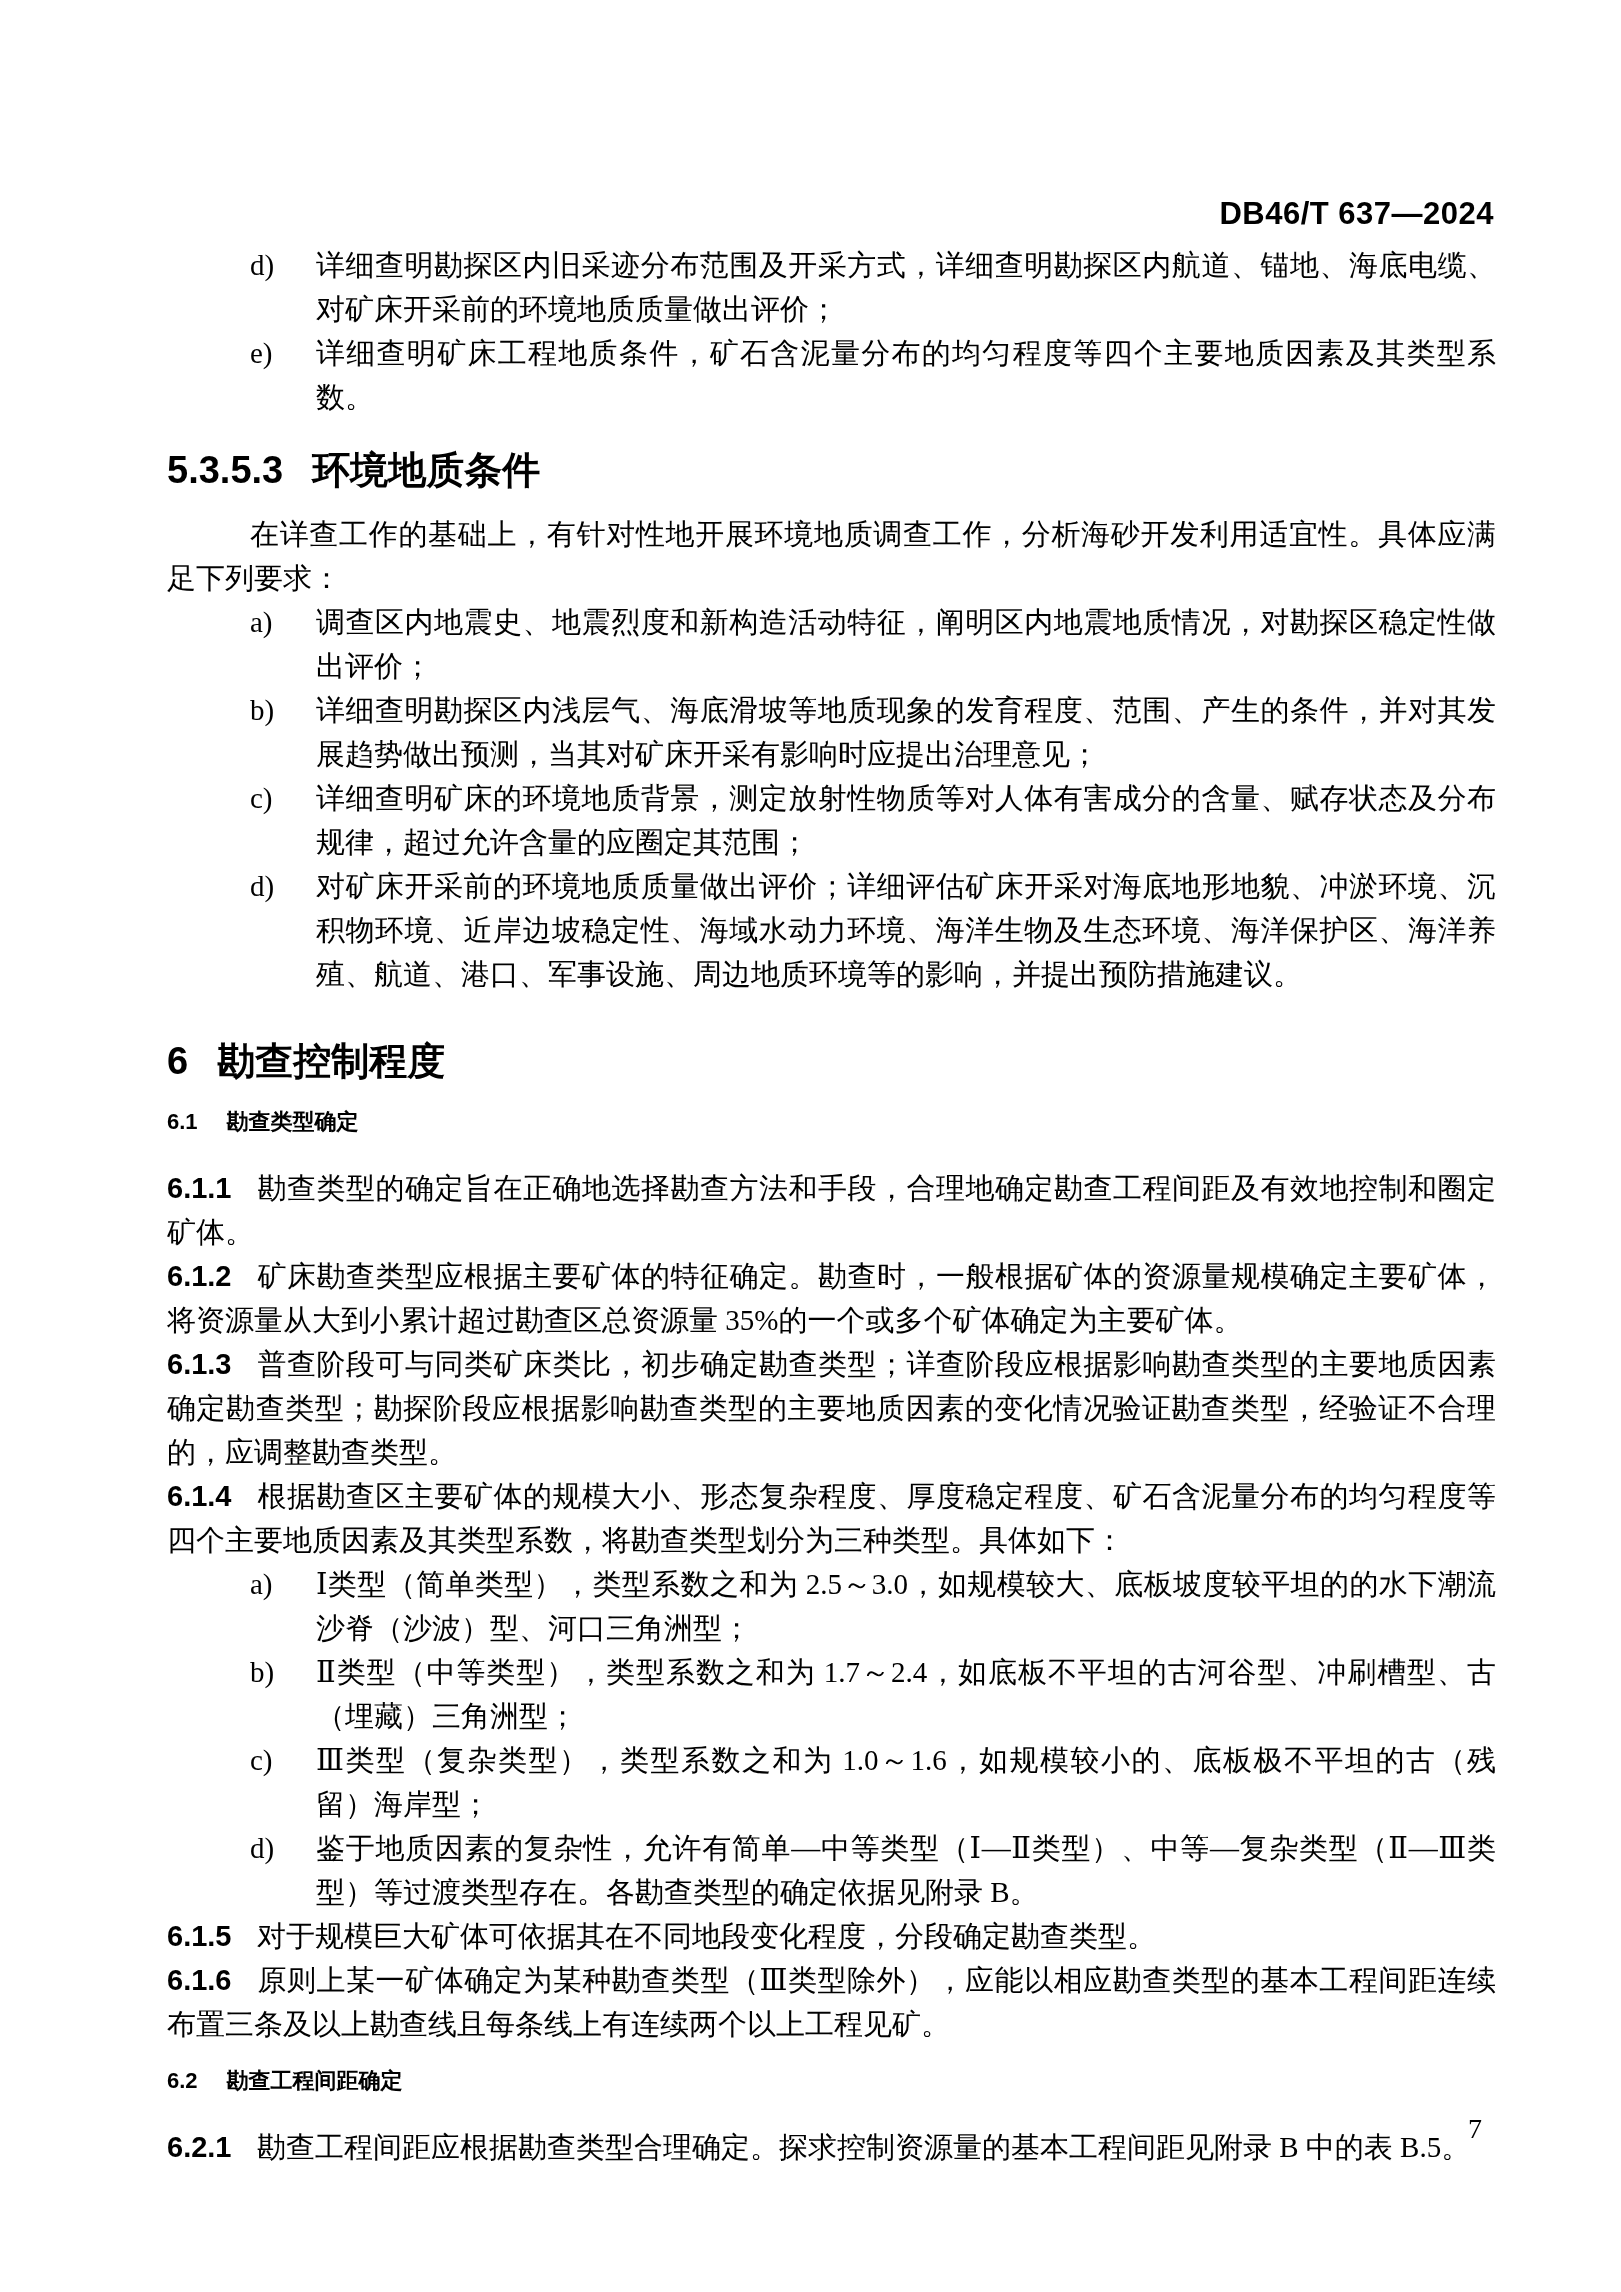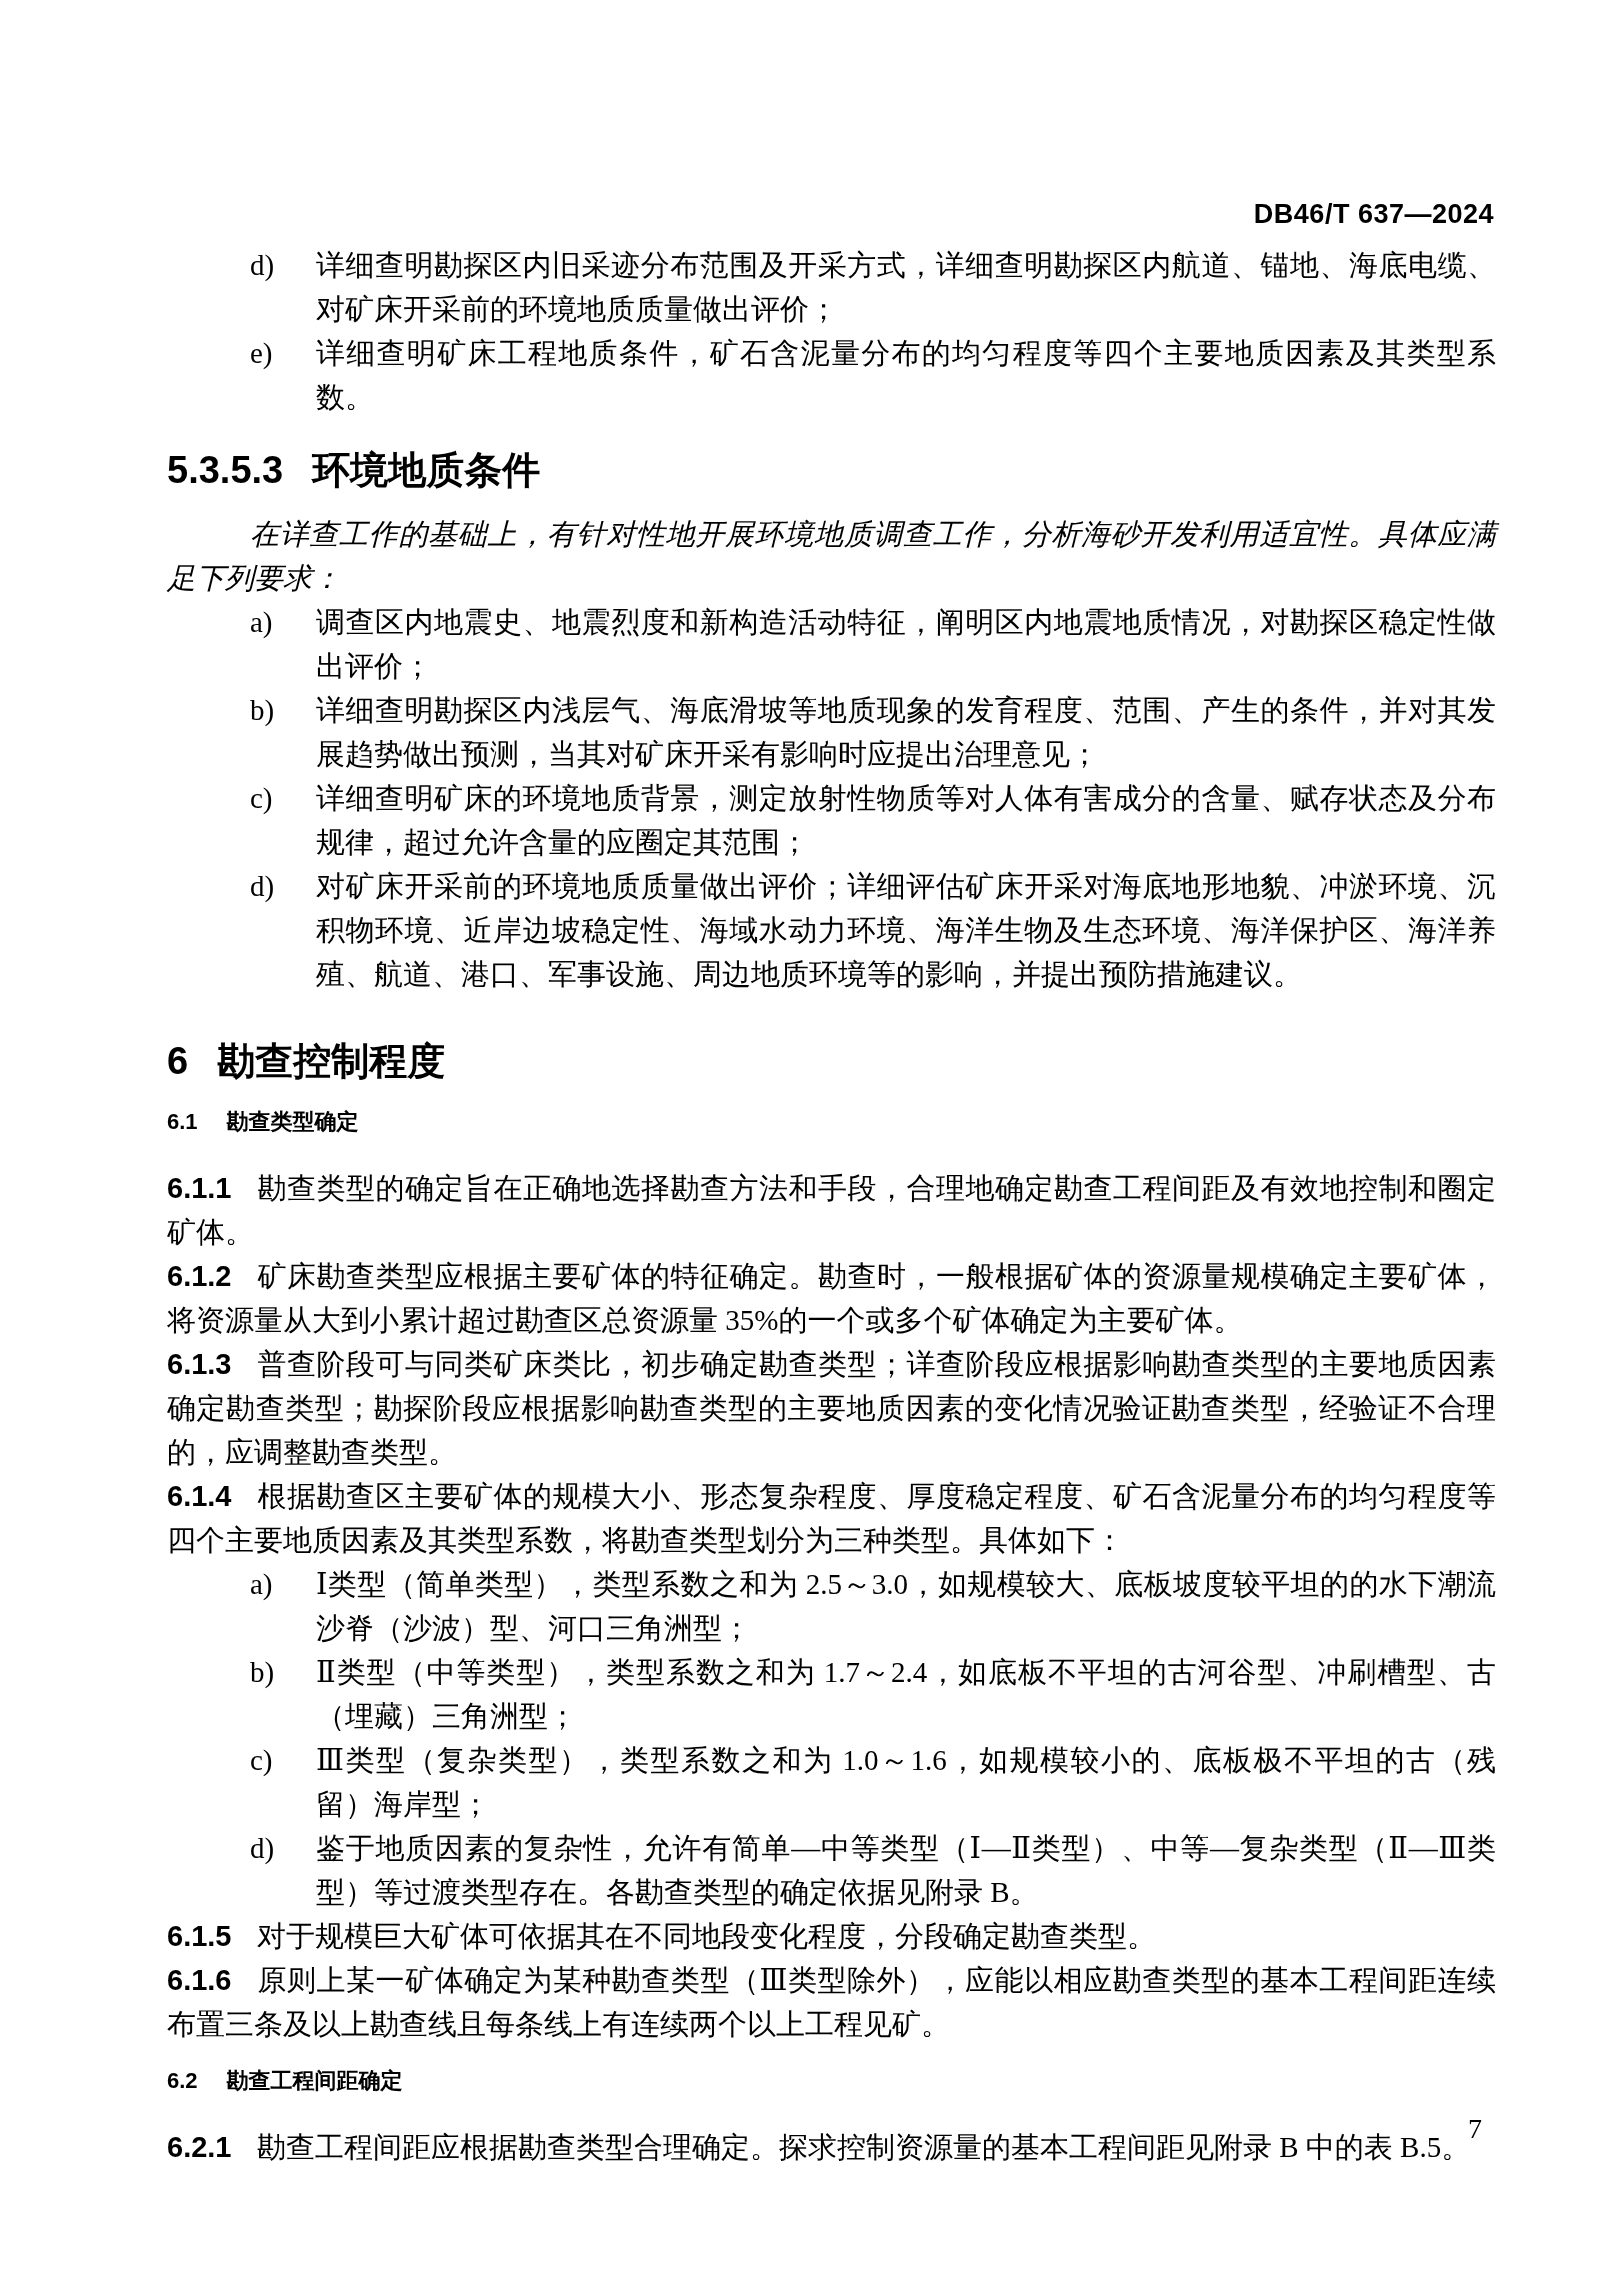--- a/index.html
+++ b/index.html
@@ -13,21 +13,21 @@
     font-size: 29px;
     line-height: 44px;
     overflow: hidden;
   }
   .doc-header {
     position: absolute;
     top: 192px;
     right: 127px;
     font-family: "Liberation Sans", "DejaVu Sans", sans-serif;
     font-weight: bold;
-    font-size: 27px;
+    font-size: 31px;
     letter-spacing: 0.5px;
     margin-left: 12px;
   }
   .content {
     position: absolute;
     left: 167px;
     right: 125px;
     top: 243px;
     text-align: justify;
   }
@@ -55,21 +55,21 @@
     font-size: 38px;
   }
   .h3 {
     margin: 13.7px 0 21.6px 0;
     font-family: "Liberation Sans", "DejaVu Sans", sans-serif;
     font-weight: bold;
     font-size: 22px;
   }
   .h-num { margin-right: 29px; }
   .para { margin: 0; }
-  .para.indent { text-indent: 83px; font-style: italic; }
+  .para.indent { text-indent: 83px; }
   .clause { margin: 0; }
   .clause .c-num {
     font-family: Liberation Sans, sans-serif;
     font-weight: bold;
     margin-right: 25.5px;
     white-space: nowrap;
   }
   .carryover { line-height: 44px; }
   .page-number {
     position: absolute;

